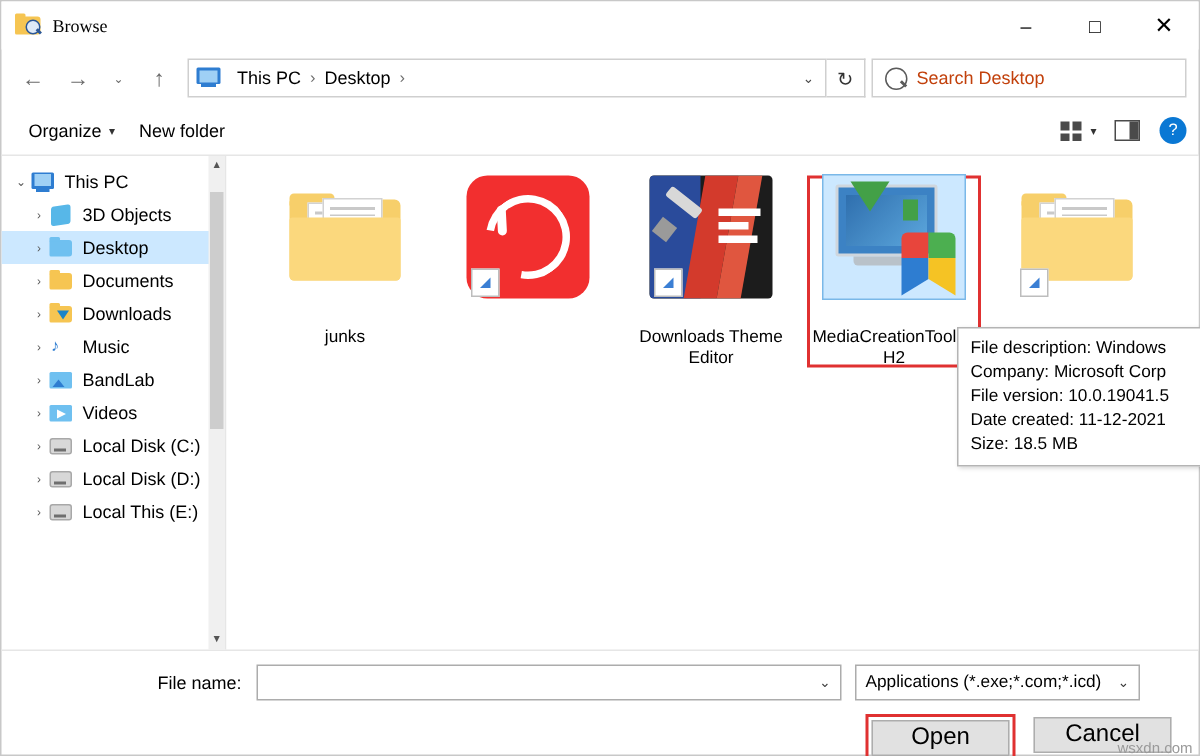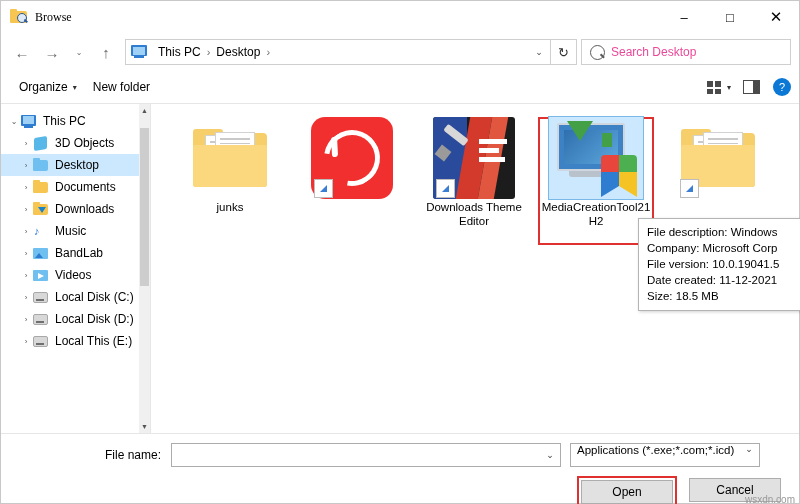--- a/index.html
+++ b/index.html
@@ -31,21 +31,21 @@
   .pc-mini{position:absolute;left:0;top:1px;width:16px;height:11px;background:#2e7dd1;border-radius:1px;}
   .pc-mini:after{content:"";position:absolute;left:2px;top:1.5px;width:12px;height:8px;background:#9fd0f5;}
   .pc-base{position:absolute;left:3px;top:12px;width:10px;height:2px;background:#2e7dd1;}
   .crumb{font-size:12px;color:#000;padding:0 1px;}
   .crumb-sep{color:#6d6d6d;font-size:11px;padding:0 5px;}
   .addr-drop{margin-left:auto;width:22px;text-align:center;color:#4a4a4a;font-size:9px;}
   .refresh{width:26px;height:26px;display:flex;align-items:center;justify-content:center;border:1px solid #cfcfcf;border-left:none;box-sizing:border-box;color:#333;font-size:13px;}
   .searchbox{width:210px;height:26px;border:1px solid #cfcfcf;background:#fff;display:flex;align-items:center;margin-left:4px;box-sizing:border-box;}
   .search-ico{width:13px;height:13px;border:1.6px solid #5a5a5a;border-radius:50%;margin:0 6px 0 8px;position:relative;flex:none;}
   .search-ico:after{content:"";position:absolute;left:9px;top:9px;width:5px;height:1.6px;background:#5a5a5a;transform:rotate(45deg);}
-  .search-text{color:#ec4899;font-size:12px;}
+  .search-text{color:#c2410c;font-size:12px;}
 
   
   .cmdbar{height:32px;display:flex;align-items:center;padding-left:10px;border-bottom:1px solid #e6e6e6;}
   .cmd-item{font-size:12px;color:#000;padding:4px 8px;display:flex;align-items:center;gap:5px;}
   .caret{font-size:8px;color:#333;}
   .cmd-right{margin-left:auto;display:flex;align-items:center;padding-right:8px;gap:2px;}
   .viewbtn{display:flex;align-items:center;gap:4px;padding:3px 5px;}
   .view-ico{width:16px;height:13px;position:relative;}
   .view-ico i{position:absolute;background:#4a4a4a;}
   .help-circle{width:18px;height:18px;border-radius:50%;background:#0a78d4;color:#fff;font-size:11px;display:flex;align-items:center;justify-content:center;margin-left:6px;}
@@ -84,21 +84,21 @@
   .ic-vid:after{content:"";position:absolute;left:5px;top:3px;width:0;height:0;border-top:3.5px solid transparent;border-bottom:3.5px solid transparent;border-left:6px solid #fff;}
   .ic-disk{position:absolute;left:0;top:2px;width:15px;height:11px;background:#d8d8d8;border:1px solid #a8a8a8;border-radius:2px;box-sizing:border-box;}
   .ic-disk:after{content:"";position:absolute;left:2px;top:6px;width:8px;height:2px;background:#6f6f6f;}
 
   
   .filearea{flex:1;position:relative;background:#fff;padding:12px 0 0 18px;box-sizing:border-box;}
   .grid{display:flex;flex-wrap:wrap;gap:0px;}
   .cell{width:122px;height:132px;display:flex;flex-direction:column;align-items:center;position:relative;}
   .cell.selected .thumb-wrap{background:#cce8ff;border:1px solid #7ab8e8;}
   .thumb-wrap{width:96px;height:84px;display:flex;align-items:center;justify-content:center;position:relative;box-sizing:border-box;}
-  .caption{width:116px;text-align:center;font-size:11.5px;line-height:14px;color:#000;margin-top:0;word-wrap:break-word;}
+  .caption{width:116px;text-align:center;font-size:11.5px;line-height:14px;color:#000;margin-top:18px;word-wrap:break-word;}
   .sel-outline{position:absolute;left:3px;top:1px;width:116px;height:128px;border:2px solid #e03131;box-sizing:border-box;}
 
   
   .folder-big{width:74px;height:58px;position:relative;}
   .folder-back{position:absolute;left:0;top:4px;width:74px;height:54px;background:#f7cf6a;border-radius:2px 4px 3px 3px;}
   .folder-tab{position:absolute;left:0;top:0px;width:30px;height:8px;background:#f7cf6a;border-radius:3px 3px 0 0;}
   .doc-w{position:absolute;left:12px;top:6px;width:40px;height:48px;background:#fff;border:1px solid #d2d2d2;box-sizing:border-box;}
   .doc-w2{position:absolute;left:22px;top:3px;width:40px;height:50px;background:#fff;border:1px solid #d2d2d2;box-sizing:border-box;}
   .doc-lines{position:absolute;left:4px;top:5px;right:4px;}
   .doc-lines i{display:block;height:1.5px;background:#c9c9c9;margin-bottom:3px;}
@@ -140,23 +140,23 @@
 
   
   .tooltip{position:absolute;background:#fff;border:1px solid #b4b4b4;padding:5px 7px 6px 8px;font-size:11.5px;line-height:16px;box-shadow:1px 1px 3px rgba(0,0,0,.18);z-index:30;white-space:nowrap;overflow:hidden;}
 
   
   .bottom{height:72px;border-top:1px solid #e6e6e6;position:relative;}
   .fnrow{display:flex;align-items:center;height:30px;margin-top:6px;}
   .fnlabel{width:170px;text-align:right;padding-right:10px;font-size:12px;box-sizing:border-box;}
   .fninput{width:390px;height:24px;border:1px solid #acacac;background:#fff;display:flex;align-items:center;box-sizing:border-box;}
   .fn-drop{margin-left:auto;width:20px;text-align:center;color:#3a3a3a;font-size:9px;}
-  .filter{width:190px;height:24px;border:1px solid #acacac;background:#fff;display:flex;align-items:flex-start;margin-left:9px;font-size:11.5px;padding-left:6px;box-sizing:border-box;}
+  .filter{width:190px;height:24px;border:1px solid #acacac;background:#fff;display:flex;align-items:center;margin-left:9px;font-size:11.5px;padding-left:6px;box-sizing:border-box;}
   .btnrow{display:flex;justify-content:flex-end;padding-right:18px;margin-top:6px;gap:12px;}
-  .btn{width:92px;height:24px;border:1px solid #adadad;background:#e1e1e1;font-size:12px;display:flex;align-items:center;justify-content:center;box-sizing:border-box;}
+  .btn{width:92px;height:24px;border:1px solid #adadad;background:#e1e1e1;font-size:16px;display:flex;align-items:center;justify-content:center;box-sizing:border-box;}
   .btn.primary{background:#e1e1e1;}
   .btn-wrap-hl{border:2px solid #e03131;padding:2px;display:inline-block;}
   .watermark{position:absolute;right:4px;bottom:1px;font-size:10px;color:#9a9a9a;}
 </style>
 </head>
 <body>
 
 <div class="window">
 
   <div class="titlebar">

